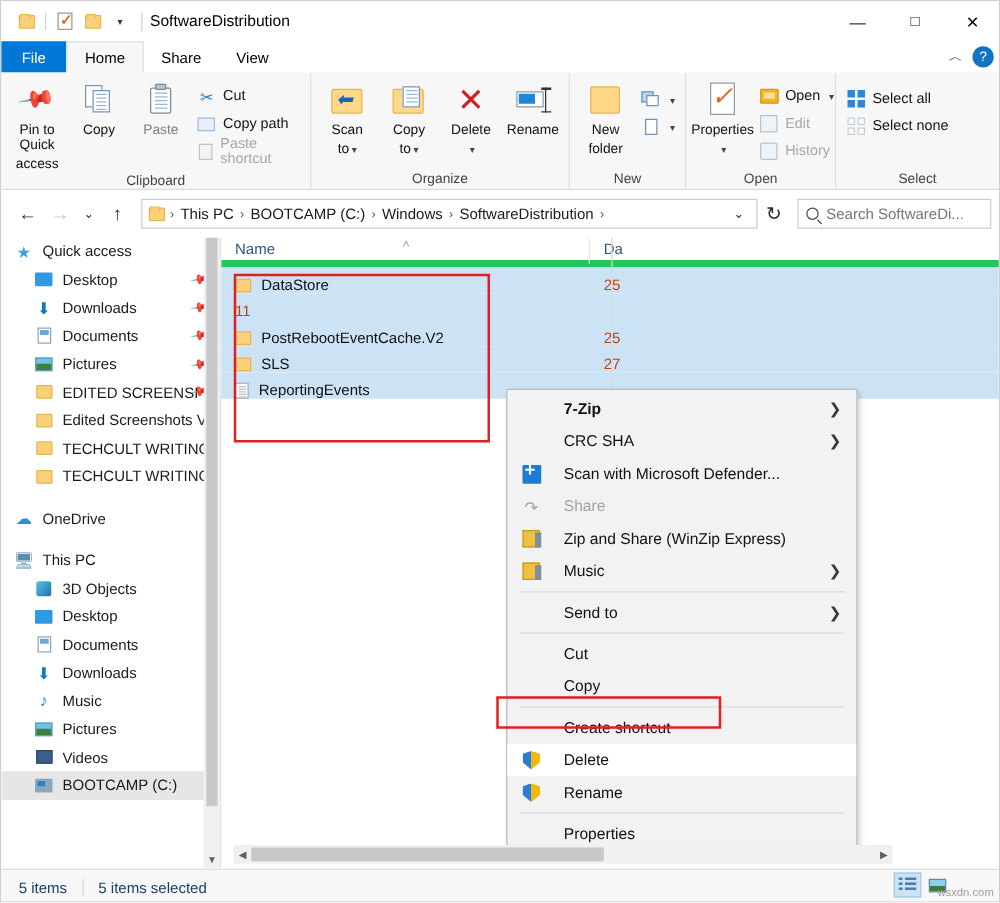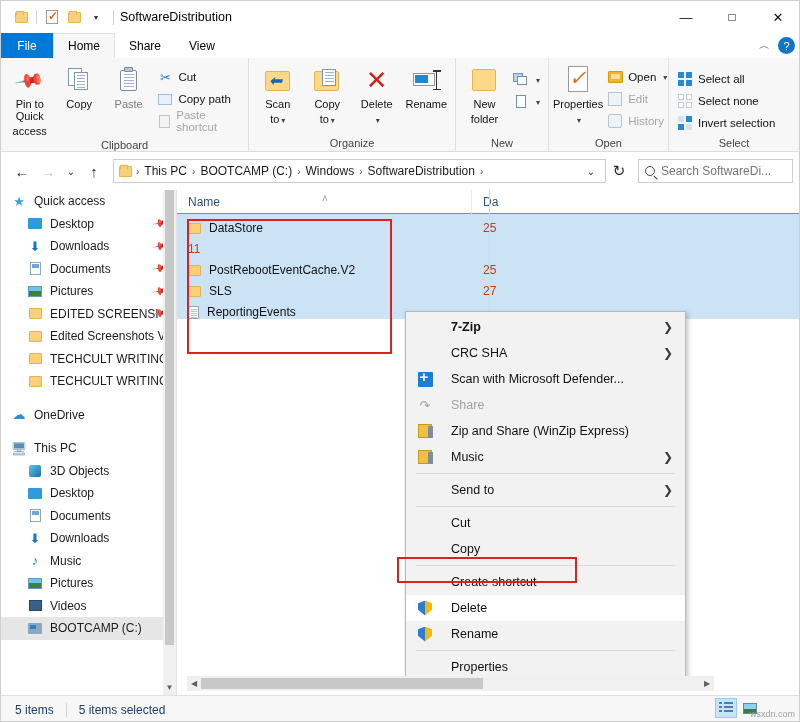--- a/index.html
+++ b/index.html
@@ -294,21 +294,21 @@
     position:absolute; left:0; width:13px; height:15px; display:flex;align-items:center;justify-content:center;
     font-size:8px; color:#606060;
   }
   .nav-scroll .arrow.dn { bottom: 0; }
 
   .filepane {
     flex: 1; position: relative; background: #fff; border-left: 1px solid #e3e3e3;
     overflow: hidden;
   }
   .colhdr {
-    height: 24px; display: flex; align-items: center; border-bottom: 1px solid #22c55e;
+    height: 24px; display: flex; align-items: center; border-bottom: 6px solid #22c55e;
     background: #fff; position: relative;
   }
   .col {
     font-size: 12px; color: #30537d; padding-left: 11px; position: relative; height: 24px;
     line-height: 24px;
   }
   .col.name { width: 295px; border-right: 1px solid #eaeaea; }
   .col.date { width: 120px; }
   .sort-caret {
     position: absolute; left: 145px; top: -3px; font-size: 10px; color: #9a9a9a;
@@ -647,31 +647,20 @@
           <div class="smallbtn">
             <span class="ico">
                 <span class="ico-selall ico-selnone">
                   <i class="sq4 s1"></i>
                   <i class="sq4 s2"></i>
                   <i class="sq4 s3"></i>
                   <i class="sq4 s4"></i>
                 </span>
               </span>
             <span>Select none</span>
-          </div>
-          <div class="smallbtn">
-            <span class="ico">
-                <span class="ico-selall ico-selinv">
-                  <i class="sq4 s1"></i>
-                  <i class="sq4 s2"></i>
-                  <i class="sq4 s3"></i>
-                  <i class="sq4 s4"></i>
-                </span>
-              </span>
-            <span>Invert selection</span>
           </div>
         </div>
       </div>
       <div class="rgroup-label">Select</div>
     </div>
   </div>
 
   <div class="addrbar">
     <div class="nav-btn">←</div>
     <div class="nav-btn dis">→</div>

